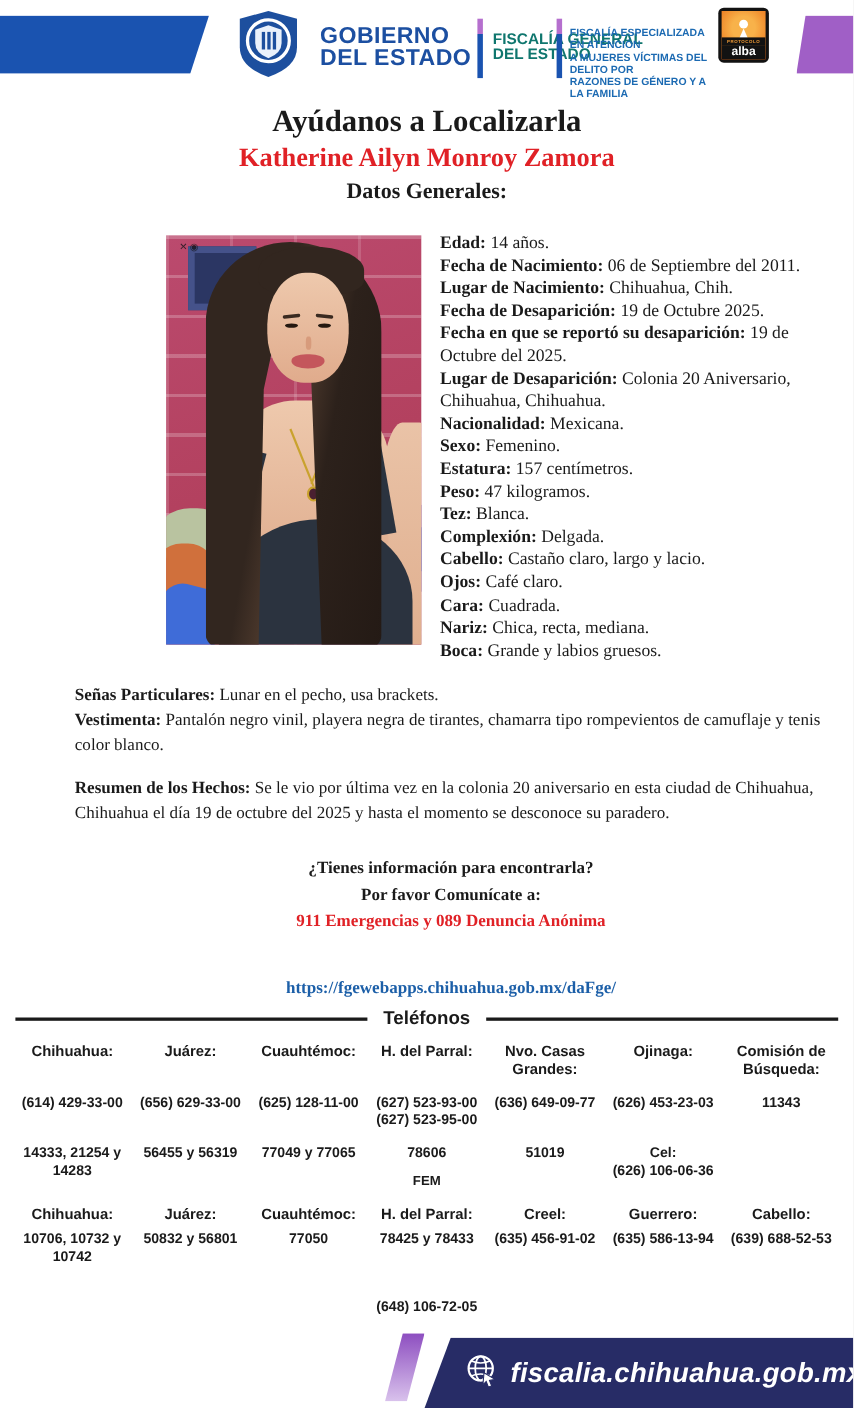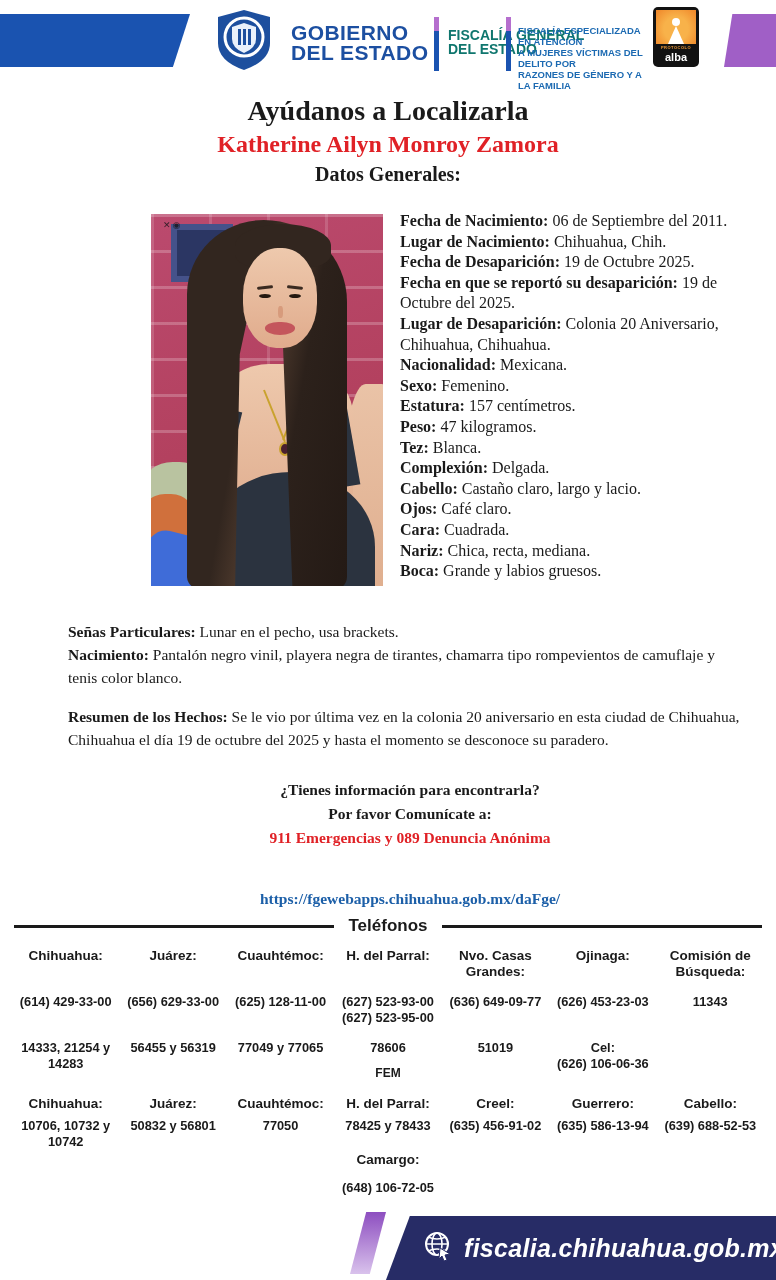--- a/index.html
+++ b/index.html
@@ -21,21 +21,21 @@
   .crest { left:215px; top:9px; }
   .gob-text { left:291px; top:23px; font-weight:bold; font-size:21px;
     line-height:19.5px; color:#1c4fa1; letter-spacing:.4px; }
   .hdr-divider { width:5px; height:54px; top:17px;
     background:linear-gradient(to bottom,#b56fce 0 14px,#1a53b0 14px); }
   .div1 { left:434px; } .div2 { left:506px; }
   .fge-text { left:448px; top:28px; font-weight:bold; font-size:14px;
     line-height:14px; color:#0f766e; }
   .fem-text { left:518px; top:25px; font-weight:bold; font-size:9.5px;
     line-height:11px; color:#1c6ab2; width:134px; }
-  .alba { left:653px; top:7px; width:46px; height:60px; background:#121212;
+  .alba { left:653px; top:7px; width:46px; height:50px; background:#121212;
     border-radius:5px; padding:3px; }
   .alba-inner { position:relative; width:100%; height:100%; overflow:hidden;
     background:radial-gradient(circle at 50% 35%, #f8b24a 0 30%, #ed7d22 75%, #d95f15 100%); }
   .alba-fig-head { position:absolute; left:50%; top:8px; width:8px; height:8px;
     margin-left:-4px; background:#fff; border-radius:50%; }
   .alba-fig-body { position:absolute; left:50%; top:16px; width:16px; height:18px;
     margin-left:-8px; background:#fff; clip-path:polygon(50% 0,100% 100%,0 100%); }
   .alba-proto { position:absolute; left:0; bottom:13px; width:100%;
     font-size:4px; color:#f09a36; background:#121212; text-align:center;
     font-weight:bold; letter-spacing:.5px; padding:1px 0; }
@@ -218,41 +218,42 @@
     <div class="ph-brow-l"></div>
     <div class="ph-brow-r"></div>
     <div class="ph-eye-l"></div>
     <div class="ph-eye-r"></div>
     <div class="ph-nose"></div>
     <div class="ph-lips"></div>
     <div class="ph-glyphs">✕◉</div>
   </div>
 
   <div class="abs fields">
+    <p class="field"><b>Edad:</b> <span>14 años.</span></p>
     <p class="field"><b>Fecha de Nacimiento:</b> <span>06 de Septiembre del 2011.</span></p>
     <p class="field"><b>Lugar de Nacimiento:</b> <span>Chihuahua, Chih.</span></p>
     <p class="field"><b>Fecha de Desaparición:</b> <span>19 de Octubre 2025.</span></p>
     <p class="field"><b>Fecha en que se reportó su desaparición:</b> <span>19 de Octubre del 2025.</span></p>
     <p class="field"><b>Lugar de Desaparición:</b> <span>Colonia 20 Aniversario, Chihuahua, Chihuahua.</span></p>
     <p class="field"><b>Nacionalidad:</b> <span>Mexicana.</span></p>
     <p class="field"><b>Sexo:</b> <span>Femenino.</span></p>
     <p class="field"><b>Estatura:</b> <span>157 centímetros.</span></p>
     <p class="field"><b>Peso:</b> <span>47 kilogramos.</span></p>
     <p class="field"><b>Tez:</b> <span>Blanca.</span></p>
     <p class="field"><b>Complexión:</b> <span>Delgada.</span></p>
     <p class="field"><b>Cabello:</b> <span>Castaño claro, largo y lacio.</span></p>
     <p class="field"><b>Ojos:</b> <span>Café claro.</span></p>
     <p class="field"><b>Cara:</b> <span>Cuadrada.</span></p>
     <p class="field"><b>Nariz:</b> <span>Chica, recta, mediana.</span></p>
     <p class="field"><b>Boca:</b> <span>Grande y labios gruesos.</span></p>
   </div>
 
   <div class="abs details">
     <p><b>Señas Particulares:</b> <span>Lunar en el pecho, usa brackets.</span></p>
-    <p><b>Nacimiento:</b> <span>Pantalón negro vinil, playera negra de tirantes, chamarra tipo rompevientos de camuflaje y tenis color blanco.</span></p>
+    <p><b>Vestimenta:</b> <span>Pantalón negro vinil, playera negra de tirantes, chamarra tipo rompevientos de camuflaje y tenis color blanco.</span></p>
     <p class="gap-top"><b>Resumen de los Hechos:</b> <span>Se le vio por última vez en la colonia 20 aniversario en esta ciudad de Chihuahua, Chihuahua el día 19 de octubre del 2025 y hasta el momento se desconoce su paradero.</span></p>
   </div>
 
   <div class="abs contact center">
     <div>¿Tienes información para encontrarla?</div>
     <div>Por favor Comunícate a:</div>
     <div class="red">911 Emergencias y 089 Denuncia Anónima</div>
     <a href="#" class="link">https://fgewebapps.chihuahua.gob.mx/daFge/</a>
   </div>
 
@@ -313,21 +314,20 @@
     <div class="pre">10706, 10732 y
 10742</div>
     <div class="pre">50832 y 56801</div>
     <div class="pre">77050</div>
     <div class="pre">78425 y 78433</div>
     <div class="pre">(635) 456-91-02</div>
     <div class="pre">(635) 586-13-94</div>
     <div class="pre">(639) 688-52-53</div>
   </div>
 
-  <div class="abs camargo-label center sans">Camargo:</div>
   <div class="abs camargo-value center sans">(648) 106-72-05</div>
 
   <div class="abs footer-stripe"></div>
   <div class="abs footer-navy">
     <span>
       <svg width="32" height="32" viewBox="0 0 32 32">
         <circle cx="15" cy="14" r="11" fill="none" stroke="#fff" stroke-width="2"></circle>
         <ellipse cx="15" cy="14" rx="5" ry="11" fill="none" stroke="#fff" stroke-width="1.6"></ellipse>
         <line x1="4" y1="14" x2="26" y2="14" stroke="#fff" stroke-width="1.6"></line>
         <path d="M6 7 Q15 11 24 7" fill="none" stroke="#fff" stroke-width="1.4"></path>

